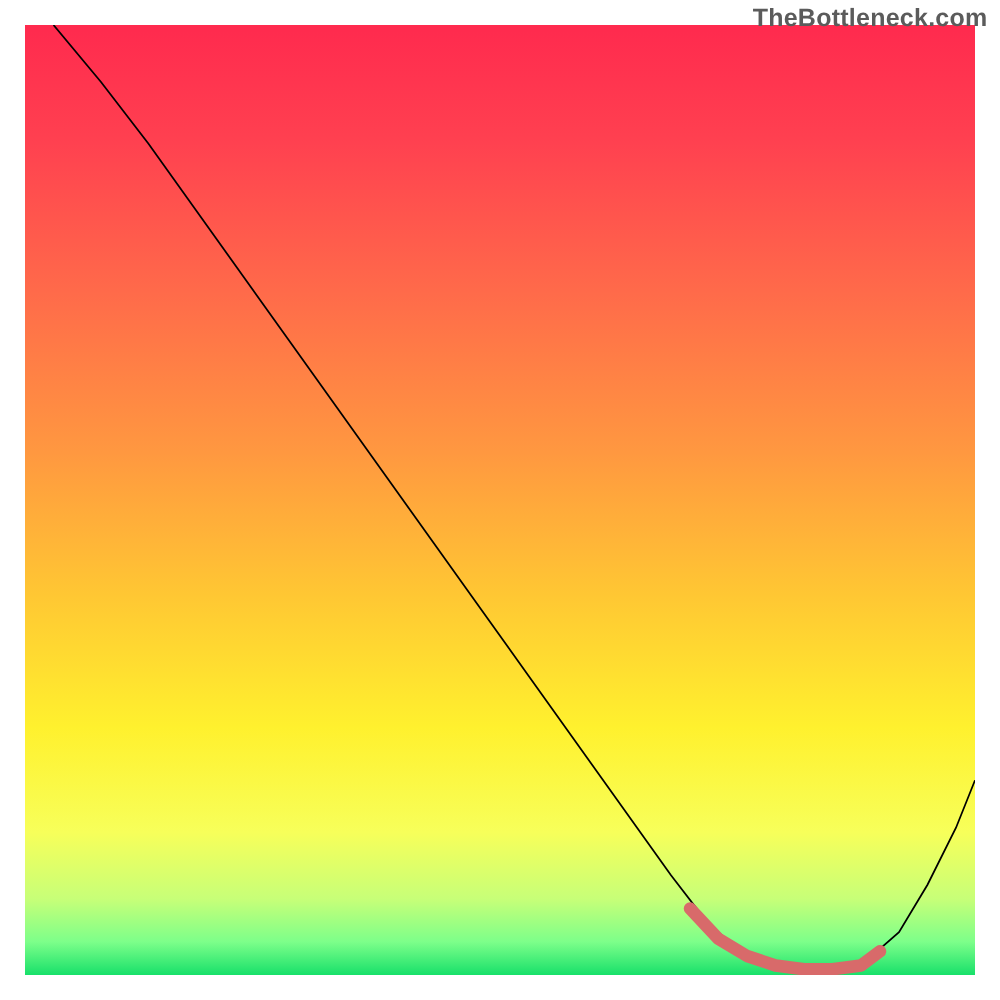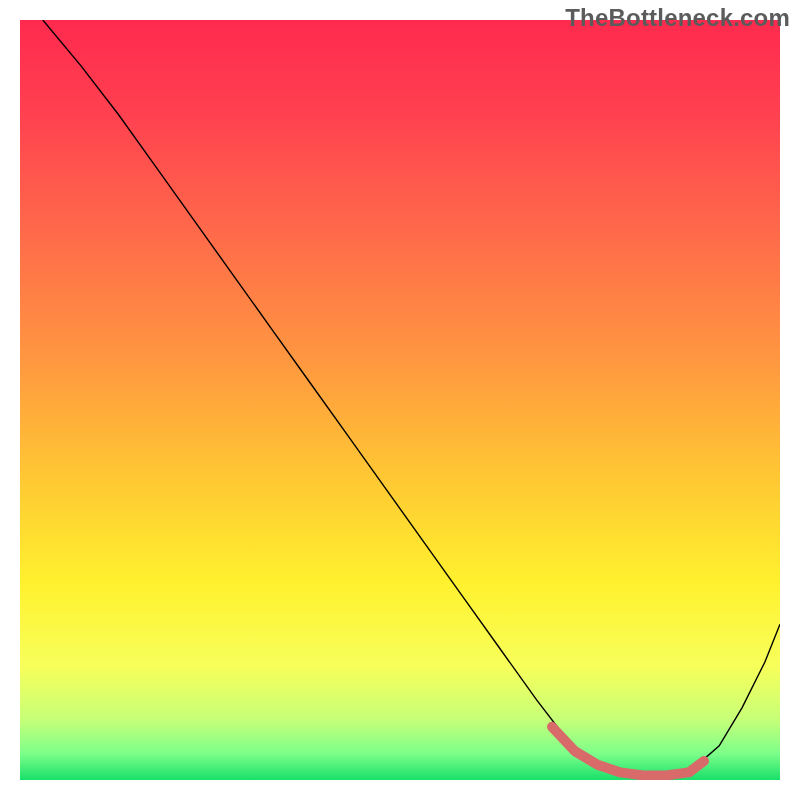--- a/index.html
+++ b/index.html
@@ -13,21 +13,21 @@
   }
   .stage {
     position: relative;
     width: 800px;
     height: 800px;
   }
   .watermark {
     position: absolute;
     top: 4px;
     right: 10px;
-    font-size: 24px;
+    font-size: 20px;
     font-weight: 600;
     color: #5b5b5b;
     letter-spacing: 0.2px;
     z-index: 5;
   }
   .plot-area {
     position: absolute;
     left: 20px;
     top: 20px;
     width: 760px;

